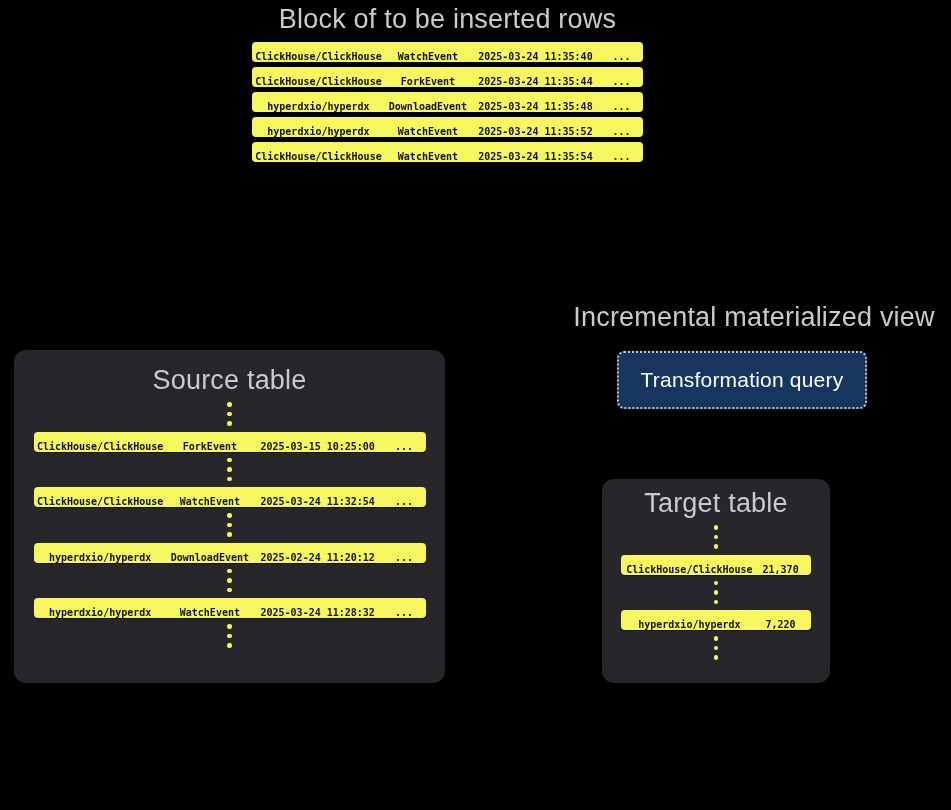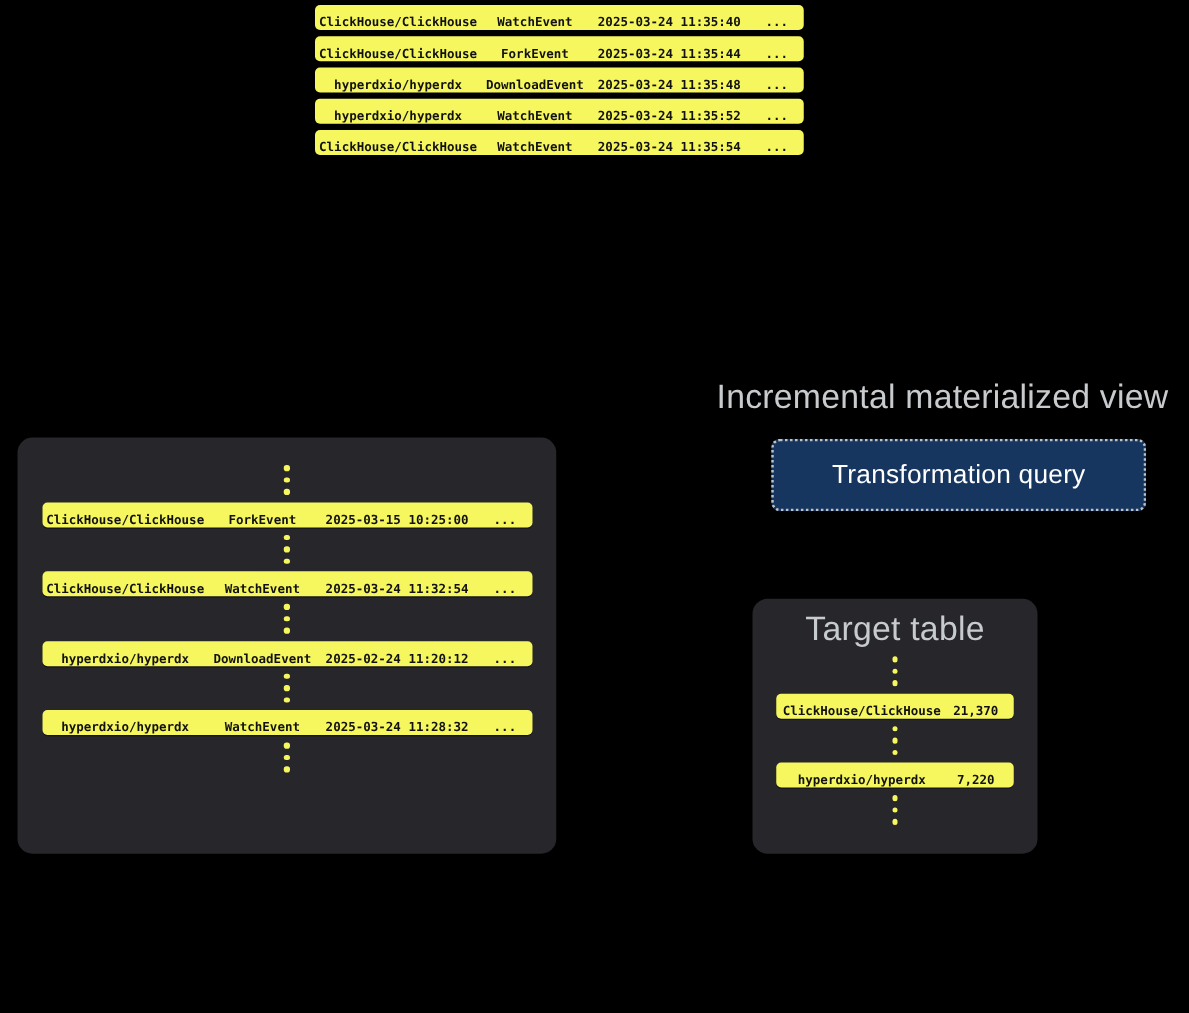--- a/index.html
+++ b/index.html
@@ -96,38 +96,39 @@
   .imv-label {
     position: absolute;
     left: 537px;
     top: 302px;
     width: 434px;
   }
   .tq-box {
     position: absolute;
     left: 617px;
     top: 351px;
-    width: 300px;
+    width: 250px;
     height: 58px;
     background: var(--query-bg);
     border: 2px dotted var(--query-border);
     border-radius: 7px;
     display: flex;
     align-items: center;
     justify-content: center;
     color: var(--query-text);
     font-size: 21px;
     font-weight: 400;
     letter-spacing: 0.2px;
   }
 </style>
 </head>
 <body>
 
 <div class="insert-block">
+  <div class="gray-title">Block of to be inserted rows</div>
   <div class="insert-rows">
     <div class="yrow">
       <span class="c repo">ClickHouse/ClickHouse</span>
       <span class="c event">WatchEvent</span>
       <span class="c time">2025-03-24 11:35:40</span>
       <span class="c more">...</span>
     </div>
     <div class="yrow">
       <span class="c repo">ClickHouse/ClickHouse</span>
       <span class="c event">ForkEvent</span>
@@ -149,20 +150,21 @@
     <div class="yrow">
       <span class="c repo">ClickHouse/ClickHouse</span>
       <span class="c event">WatchEvent</span>
       <span class="c time">2025-03-24 11:35:54</span>
       <span class="c more">...</span>
     </div>
   </div>
 </div>
 
 <div class="panel source-panel">
+  <div class="gray-title">Source table</div>
   <div class="vdots">
       <i></i>
       <i></i>
       <i></i>
     </div>
   <div class="yrow">
     <span class="c repo">ClickHouse/ClickHouse</span>
     <span class="c event">ForkEvent</span>
     <span class="c time">2025-03-15 10:25:00</span>
     <span class="c more">...</span>

